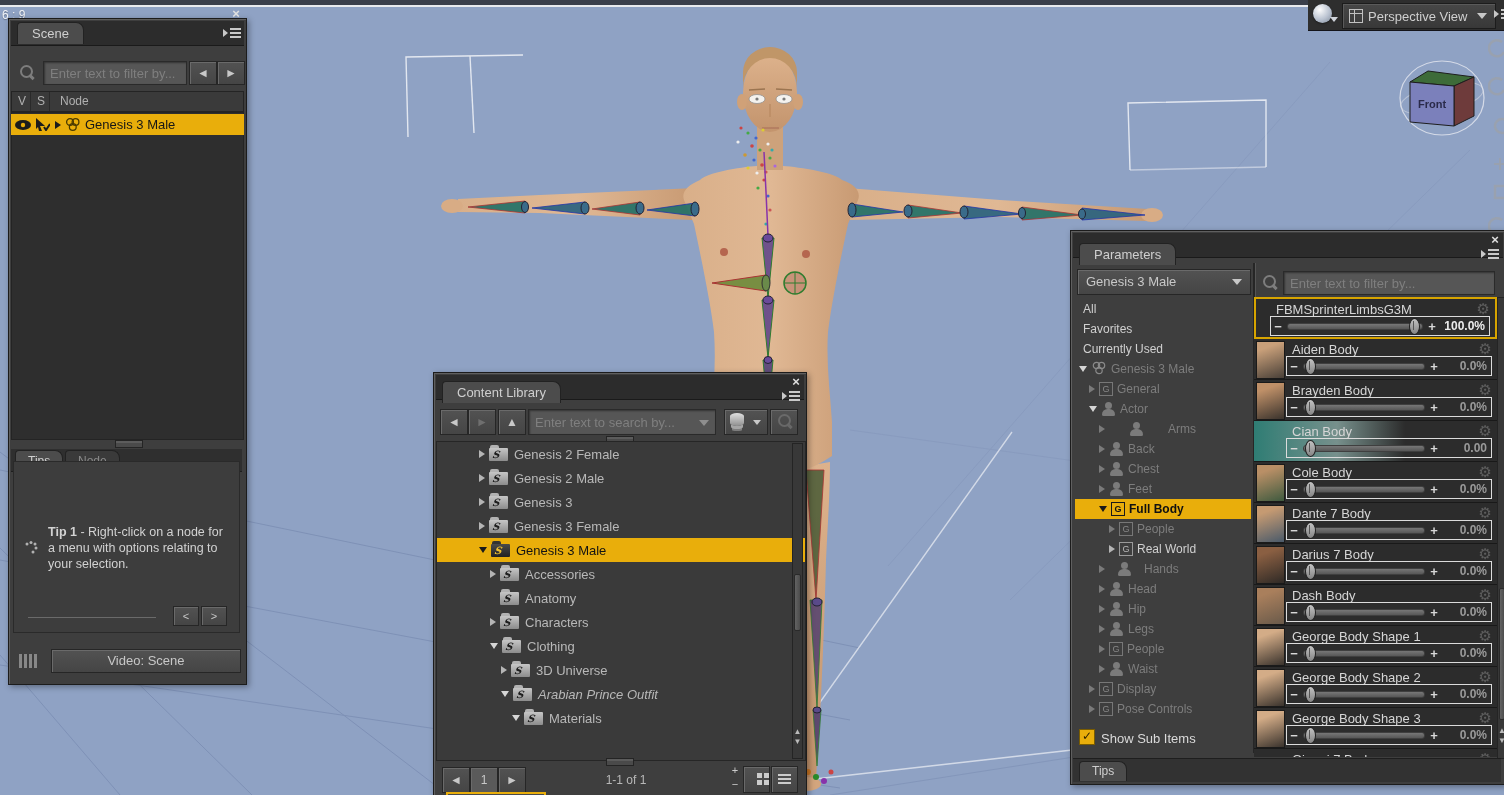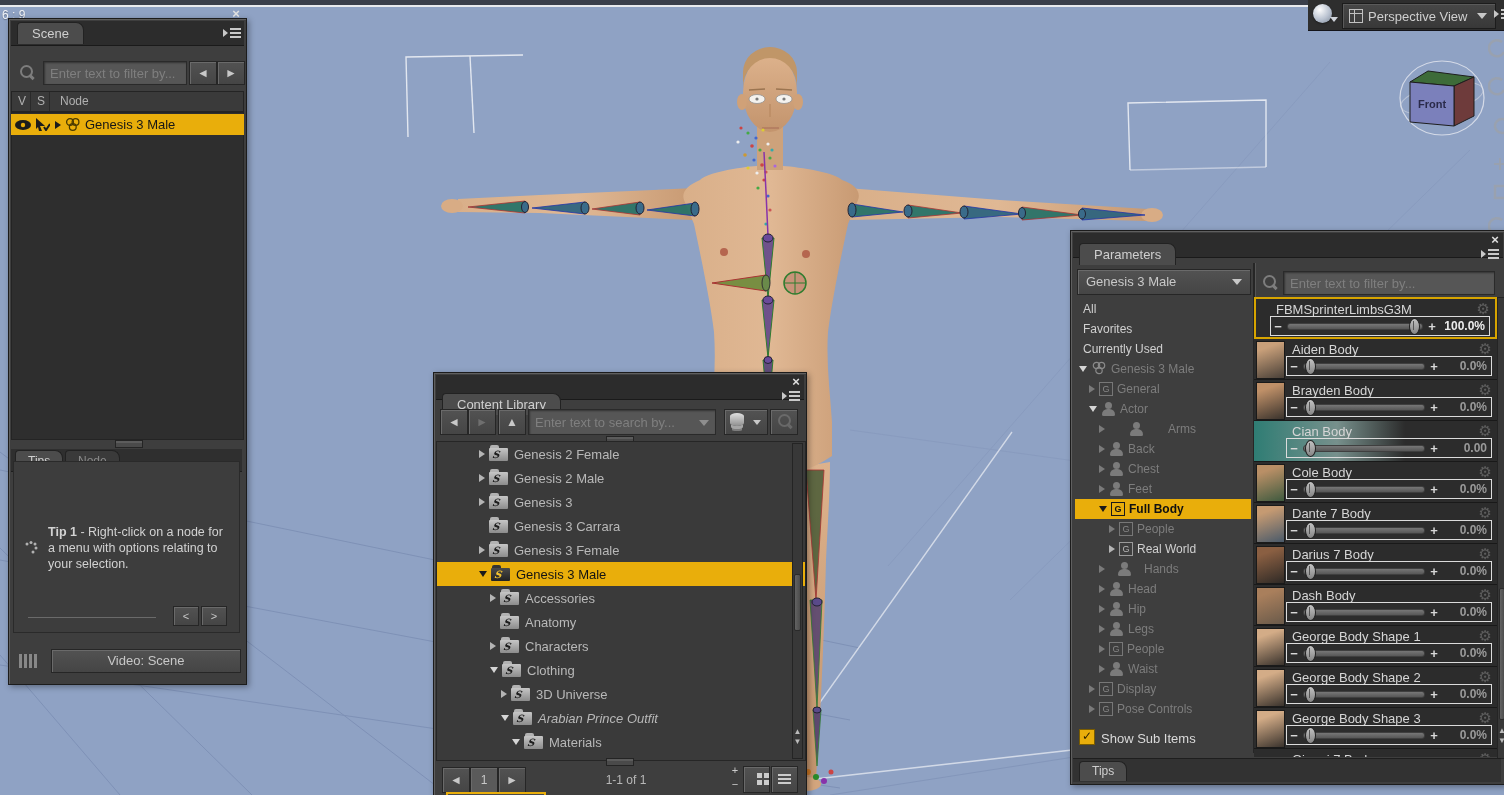--- a/index.html
+++ b/index.html
@@ -411,21 +411,21 @@
         <div class="btn" style="right:12px;bottom:6px;width:24px;height:18px;line-height:18px;font-size:11px;">&gt;</div>
       </div>
       <span class="filmic" style="position:absolute;left:8px;top:205px;"></span>
       <div class="btn" style="left:40px;top:200px;width:188px;height:22px;line-height:22px;font-size:13px;">Video: Scene</div>
     </div>
   </div>
 
   <div class="panel" style="left:433px;top:372px;width:372px;height:424px;z-index:12">
     <div class="ptitle"></div>
     <span class="pclose" style="top:2px;">×</span>
-    <div class="ptab" style="top:20px;">
+    <div class="ptab" style="top:8px;">
       <span>Content Library</span></div>
     <span class="pmenu" style="top:17px;right:6px;">
         <i></i>
         <i></i>
         <i></i>
       </span>
 
     <div class="btn" style="left:6px;top:36px;width:26px;height:24px;line-height:24px;">◄</div>
     <div class="btn dim" style="left:34px;top:36px;width:26px;height:24px;line-height:24px;">►</div>
     <div class="btn" style="left:64px;top:36px;width:26px;height:24px;line-height:24px;">▲</div>
@@ -451,25 +451,20 @@
           </div>
           <div class="cl-row" style="padding-left: 42px;">
             <span class="tri-r"></span>
             <span class="folder"></span>
             <span class="lbl">Genesis 2 Male</span>
           </div>
           <div class="cl-row" style="padding-left: 42px;">
             <span class="tri-r"></span>
             <span class="folder"></span>
             <span class="lbl">Genesis 3</span>
-          </div>
-          <div class="cl-row" style="padding-left: 42px;">
-            <span class="tri-sp"></span>
-            <span class="folder"></span>
-            <span class="lbl">Genesis 3 Carrara</span>
           </div>
           <div class="cl-row" style="padding-left: 42px;">
             <span class="tri-r"></span>
             <span class="folder"></span>
             <span class="lbl">Genesis 3 Female</span>
           </div>
           <div class="cl-row sel" style="padding-left: 42px;">
             <span class="tri-d"></span>
             <span class="folder"></span>
             <span class="lbl">Genesis 3 Male</span>

